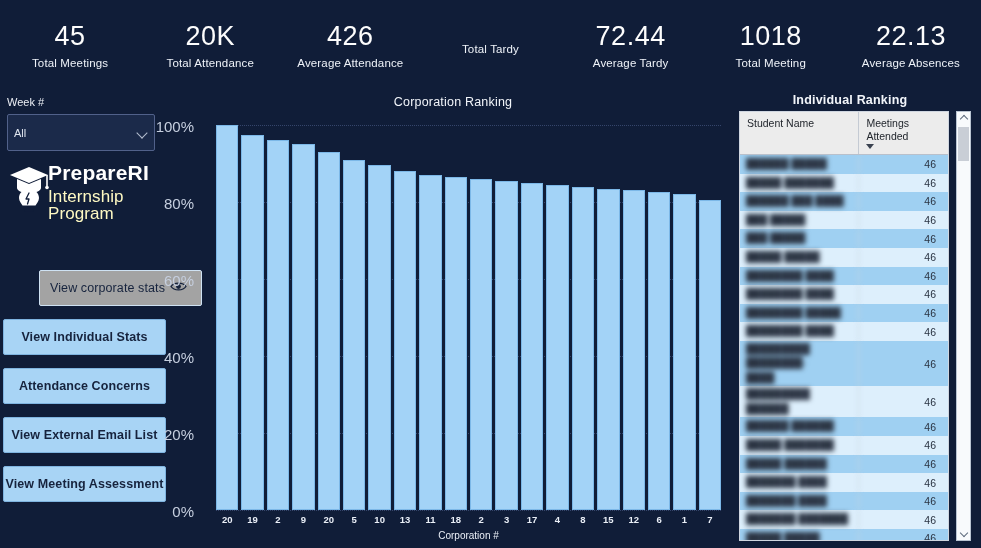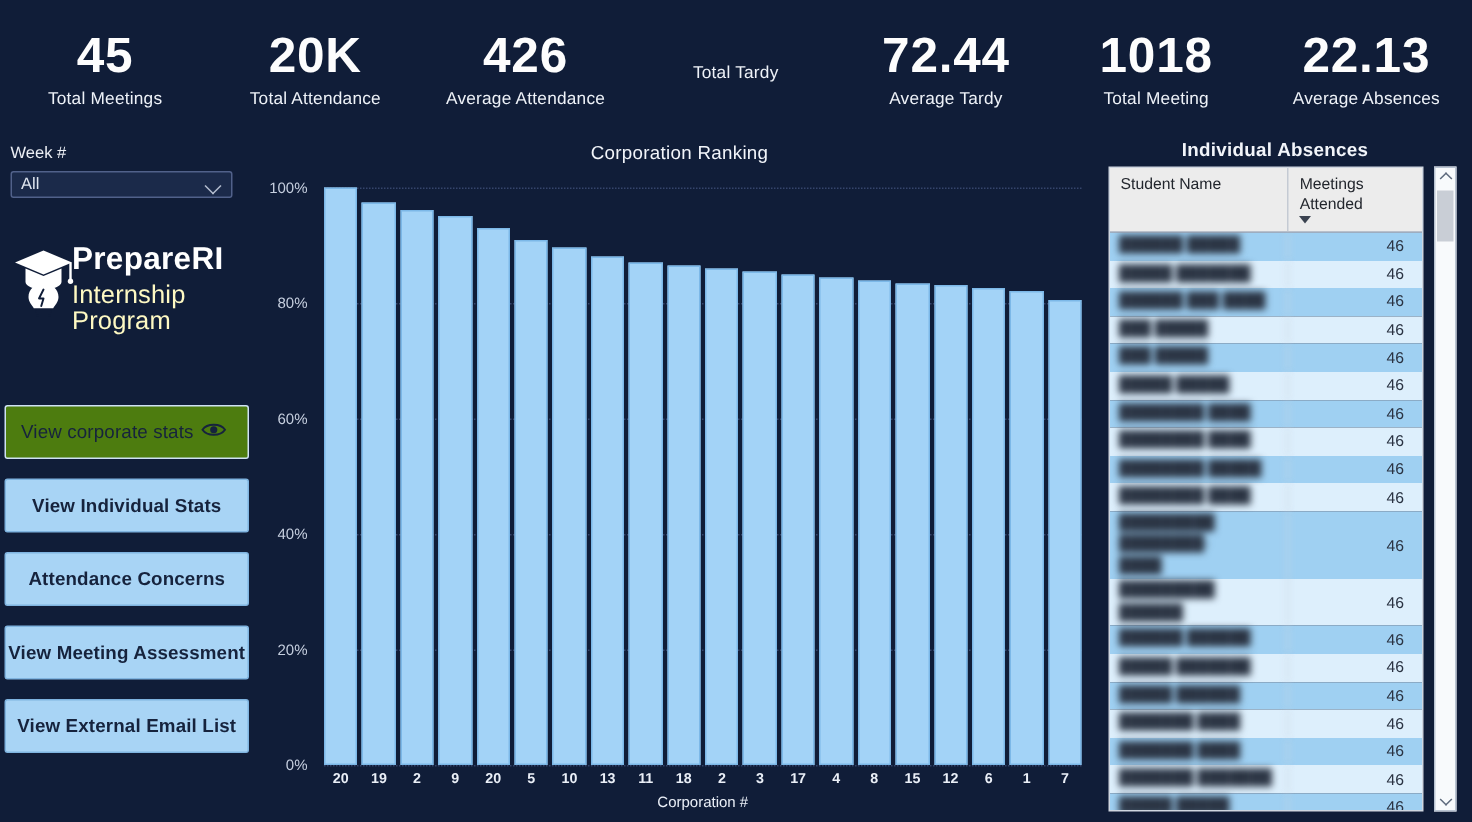--- a/index.html
+++ b/index.html
@@ -12,37 +12,37 @@
   }
   #root { position: relative; width: 981px; height: 548px; background: #101d38; }
 
   
   .kpi-strip {
     position: absolute; left: 0; top: 0; width: 981px; height: 92px;
     display: flex; align-items: center;
   }
   .kpi { flex: 1 1 0; text-align: center; color: #ffffff; }
   .kpi-value {
-    font-size: 33px; font-weight: 700; line-height: 1.02;
+    font-size: 27px; font-weight: 400; line-height: 1.02;
     letter-spacing: 0.5px; color: #fdfdfd;
   }
   .kpi-label {
     font-size: 11.5px; font-weight: 400; margin-top: 6px;
     color: #eef2f8; letter-spacing: .15px;
   }
 
   
   .left-panel { position: absolute; left: 0; top: 92px; width: 172px; height: 456px; }
 
   .slicer-label {
     position: absolute; left: 7px; top: 4px;
     font-size: 11px; color: #eceff5; font-weight: 400;
   }
   .slicer {
-    position: absolute; left: 7px; top: 22px; width: 148px; height: 18px;
+    position: absolute; left: 7px; top: 22px; width: 148px; height: 37px;
     background: #1b2a4a; border: 1px solid #51618a; border-radius: 2px;
     display: flex; align-items: center; padding: 0 6px; cursor: pointer;
   }
   .slicer-value { font-size: 11px; color: #dfe5ef; flex: 1; }
   .chev { width: 11px; height: 11px; position: relative; opacity: .85; }
   .chev::before {
     content: ""; position: absolute; left: 1px; top: 2px;
     width: 7px; height: 7px;
     border-right: 1.6px solid #cfd8e7; border-bottom: 1.6px solid #cfd8e7;
     transform: rotate(45deg);
@@ -63,39 +63,39 @@
   
   .nav { position: absolute; left: 3px; top: 178px; width: 166px; }
   .nav-btn {
     position: relative; width: 163px; height: 36px; margin-bottom: 13px;
     background: #a8d4f5; border: 1px solid #7fb4e0; border-radius: 2px;
     display: flex; align-items: center; justify-content: center;
     color: #16233d; font-size: 12.5px; font-weight: 700; cursor: pointer;
     letter-spacing: .1px;
   }
   .nav-btn.active {
-    background: #4d7c0f; border: 1px solid #cfe2f3;
+    background: #a3a3a3; border: 1px solid #cfe2f3;
     font-weight: 400; font-size: 12.5px;
-    justify-content: flex-start; padding-left: 10px;
+    justify-content: flex-start; padding-left: 10px; margin-left: 36px;
   }
   .eye-wrap { position: absolute; right: 14px; top: 50%; transform: translateY(-50%); }
 
   
   .chart-panel { position: absolute; left: 172px; top: 92px; width: 562px; height: 456px; }
   .chart-title {
     position: absolute; left: 0; top: 3px; width: 562px; text-align: center;
     font-size: 12.5px; color: #f2f5fa; font-weight: 400; letter-spacing: .2px;
   }
   .plot {
     position: absolute; left: 44px; top: 33px;
     width: 505px; height: 385px;
   }
   .ytick {
-    position: absolute; right: 100%; margin-right: 11px;
-    font-size: 10px; color: #c6cfdf; transform: translateY(-50%);
+    position: absolute; right: 100%; margin-right: 22px;
+    font-size: 15px; color: #c6cfdf; transform: translateY(-50%);
     white-space: nowrap;
   }
   .gridline {
     position: absolute; left: 0; width: 100%; height: 0;
     border-top: 1px dotted #35456b;
   }
   .bars {
     position: absolute; left: 0; bottom: 0; width: 100%; height: 100%;
     display: flex; align-items: flex-end; gap: 3px;
   }
@@ -240,24 +240,24 @@
               <circle cx="8.5" cy="6" r="2.4" fill="#16233d"></circle>
             </svg></span>
         </div>
         <div class="nav-btn">
           <span>View Individual Stats</span>
         </div>
         <div class="nav-btn">
           <span>Attendance Concerns</span>
         </div>
         <div class="nav-btn">
+          <span>View External Email List</span>
+        </div>
+        <div class="nav-btn">
           <span>View Meeting Assessment</span>
-        </div>
-        <div class="nav-btn">
-          <span>View External Email List</span>
         </div>
       </div>
   </div>
 
   <div class="chart-panel">
     <div class="chart-title">Corporation Ranking</div>
     <div class="plot" id="plot">
         <div class="gridline" style="top: 100%;">
           <div class="ytick">0%</div>
         </div>
@@ -358,21 +358,21 @@
         <div class="xtick">15</div>
         <div class="xtick">12</div>
         <div class="xtick">6</div>
         <div class="xtick">1</div>
         <div class="xtick">7</div>
       </div>
     <div class="xaxis-title">Corporation #</div>
   </div>
 
   <div class="table-panel">
-    <div class="table-title">Individual Absences</div>
+    <div class="table-title">Individual Ranking</div>
     <div class="tbl">
       <div class="thead">
         <div class="th th-name">Student Name</div>
         <div class="th th-val">
           <span>Meetings Attended</span>
           <span class="sort-caret"></span>
         </div>
       </div>
       <div class="tbody" id="tbody">
           <div class="tr odd">

